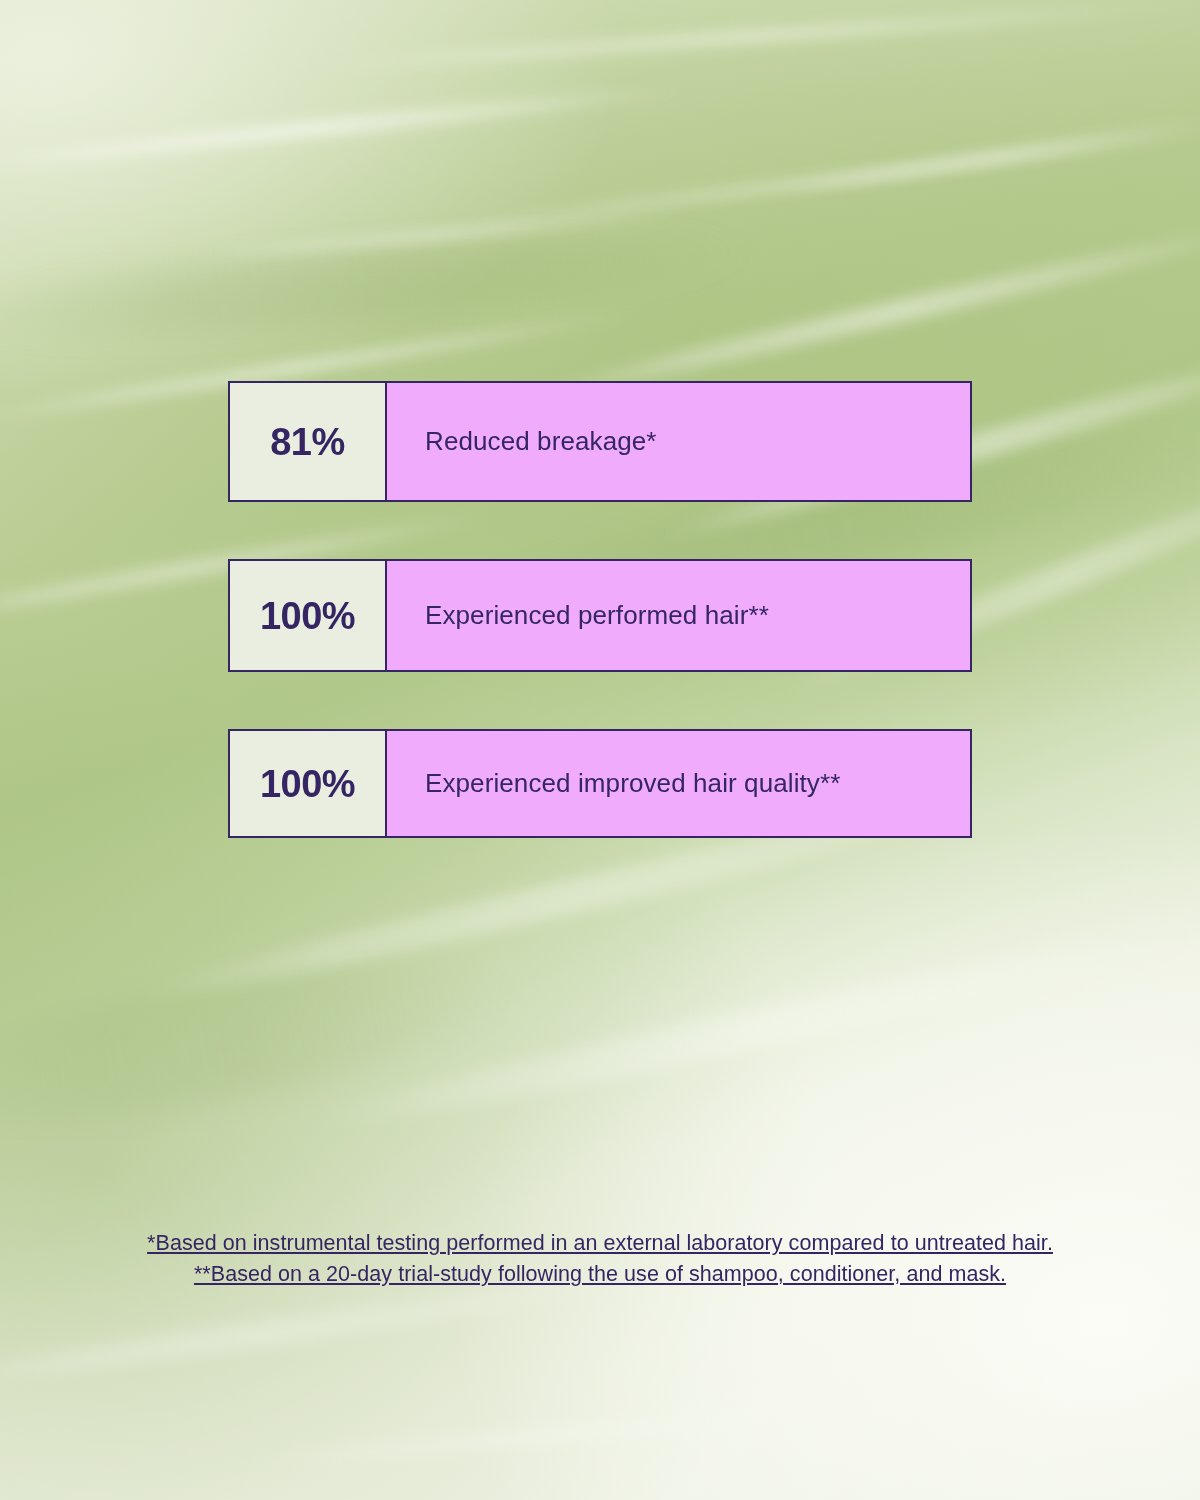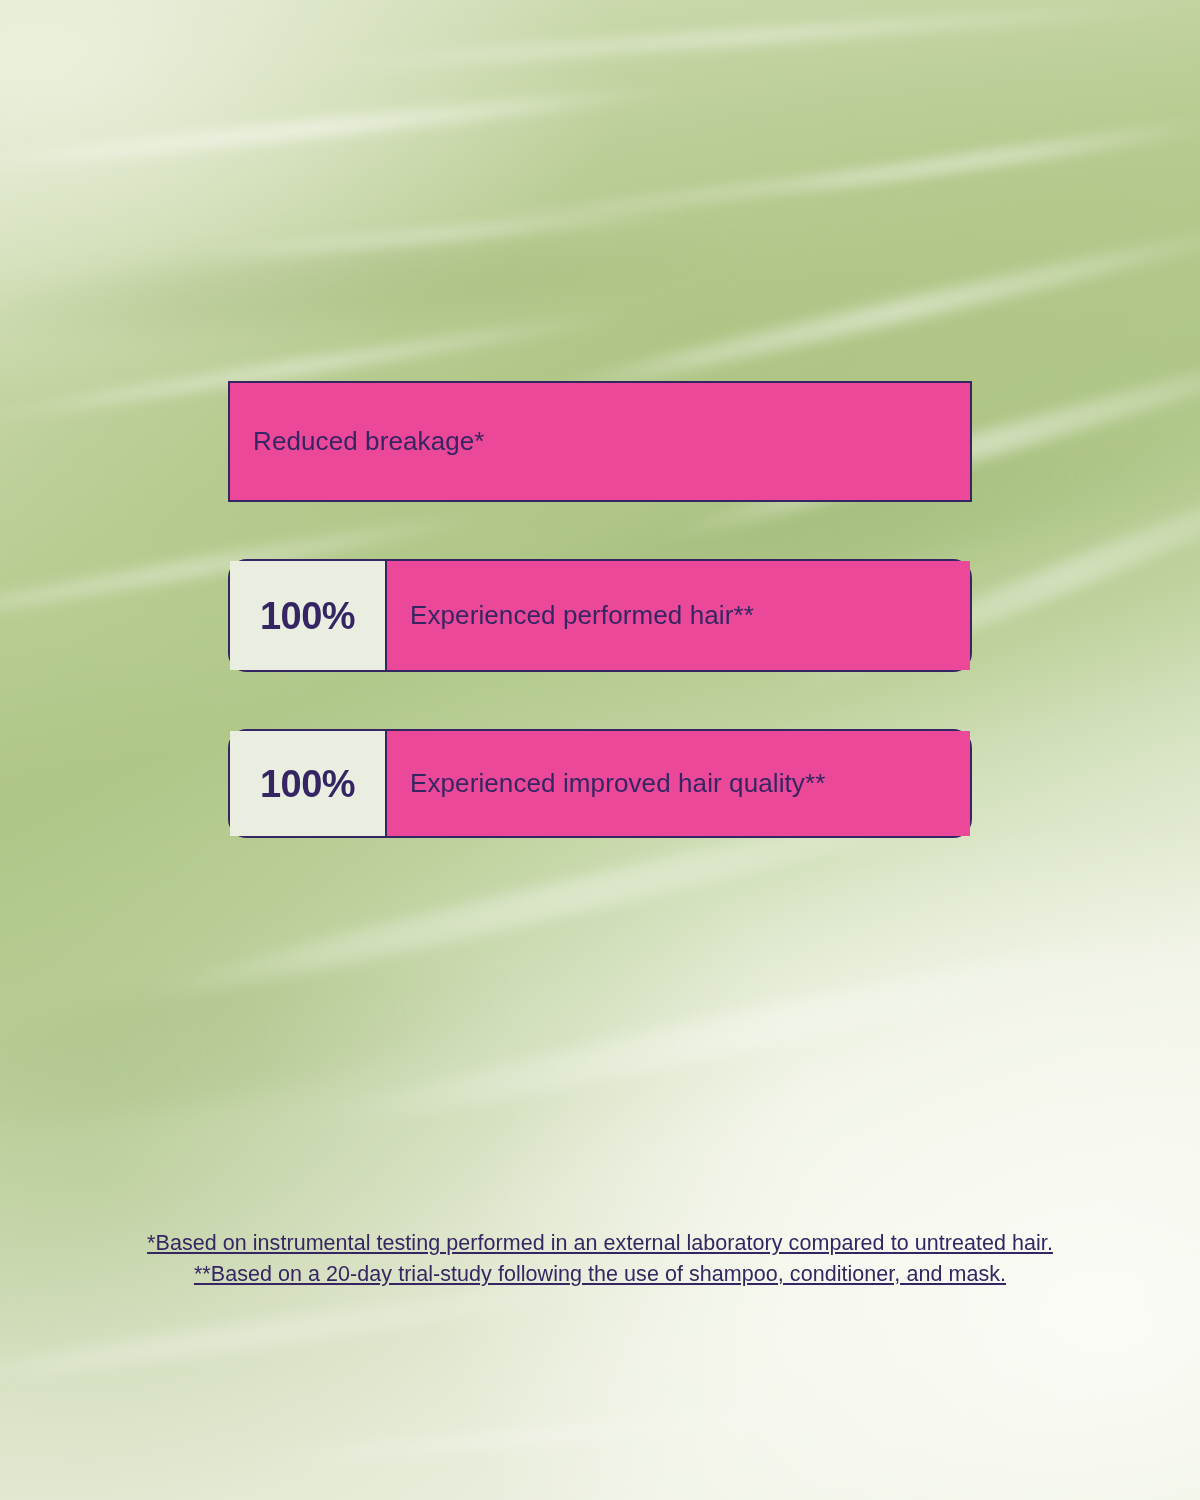--- a/index.html
+++ b/index.html
@@ -124,21 +124,21 @@
     width: 744px;
   }
   .stat-card {
     display: flex;
     align-items: stretch;
     border: 2px solid #352663;
     box-sizing: border-box;
     width: 744px;
     background: #f4f7ed;
   }
-  .stat-card + .stat-card { margin-top: 57px; border-radius: 19px; }
+  .stat-card + .stat-card { margin-top: 57px; }
 
   .stat-value-cell {
     flex: 0 0 157px;
     display: flex;
     align-items: center;
     justify-content: center;
     background: #eaeee0;
     border-right: 2px solid #352663;
     box-sizing: border-box;
   }
@@ -147,22 +147,22 @@
     font-size: 38px;
     font-weight: 700;
     letter-spacing: -0.5px;
     line-height: 1;
     white-space: nowrap;
   }
   .stat-label-cell {
     flex: 1 1 auto;
     display: flex;
     align-items: center;
-    padding-left: 23px;
-    background: #ec4899;
+    padding-left: 38px;
+    background: #f0abfc;
     box-sizing: border-box;
   }
   .stat-label {
     color: #352663;
     font-size: 26px;
     font-weight: 400;
     line-height: 1.2;
     letter-spacing: 0.1px;
   }
 
@@ -210,20 +210,23 @@
   <div class="streak s9"></div>
   <div class="streak s10"></div>
   <div class="streak s11"></div>
   <div class="streak s12"></div>
   <div class="streak s13"></div>
   <div class="streak s14"></div>
 
   <div id="cards">
 
     <div class="stat-card card-h1">
+      <div class="stat-value-cell">
+        <span class="stat-value">81%</span>
+      </div>
       <div class="stat-label-cell">
         <span class="stat-label">Reduced breakage*</span>
       </div>
     </div>
 
     <div class="stat-card card-h2">
       <div class="stat-value-cell">
         <span class="stat-value">100%</span>
       </div>
       <div class="stat-label-cell">

